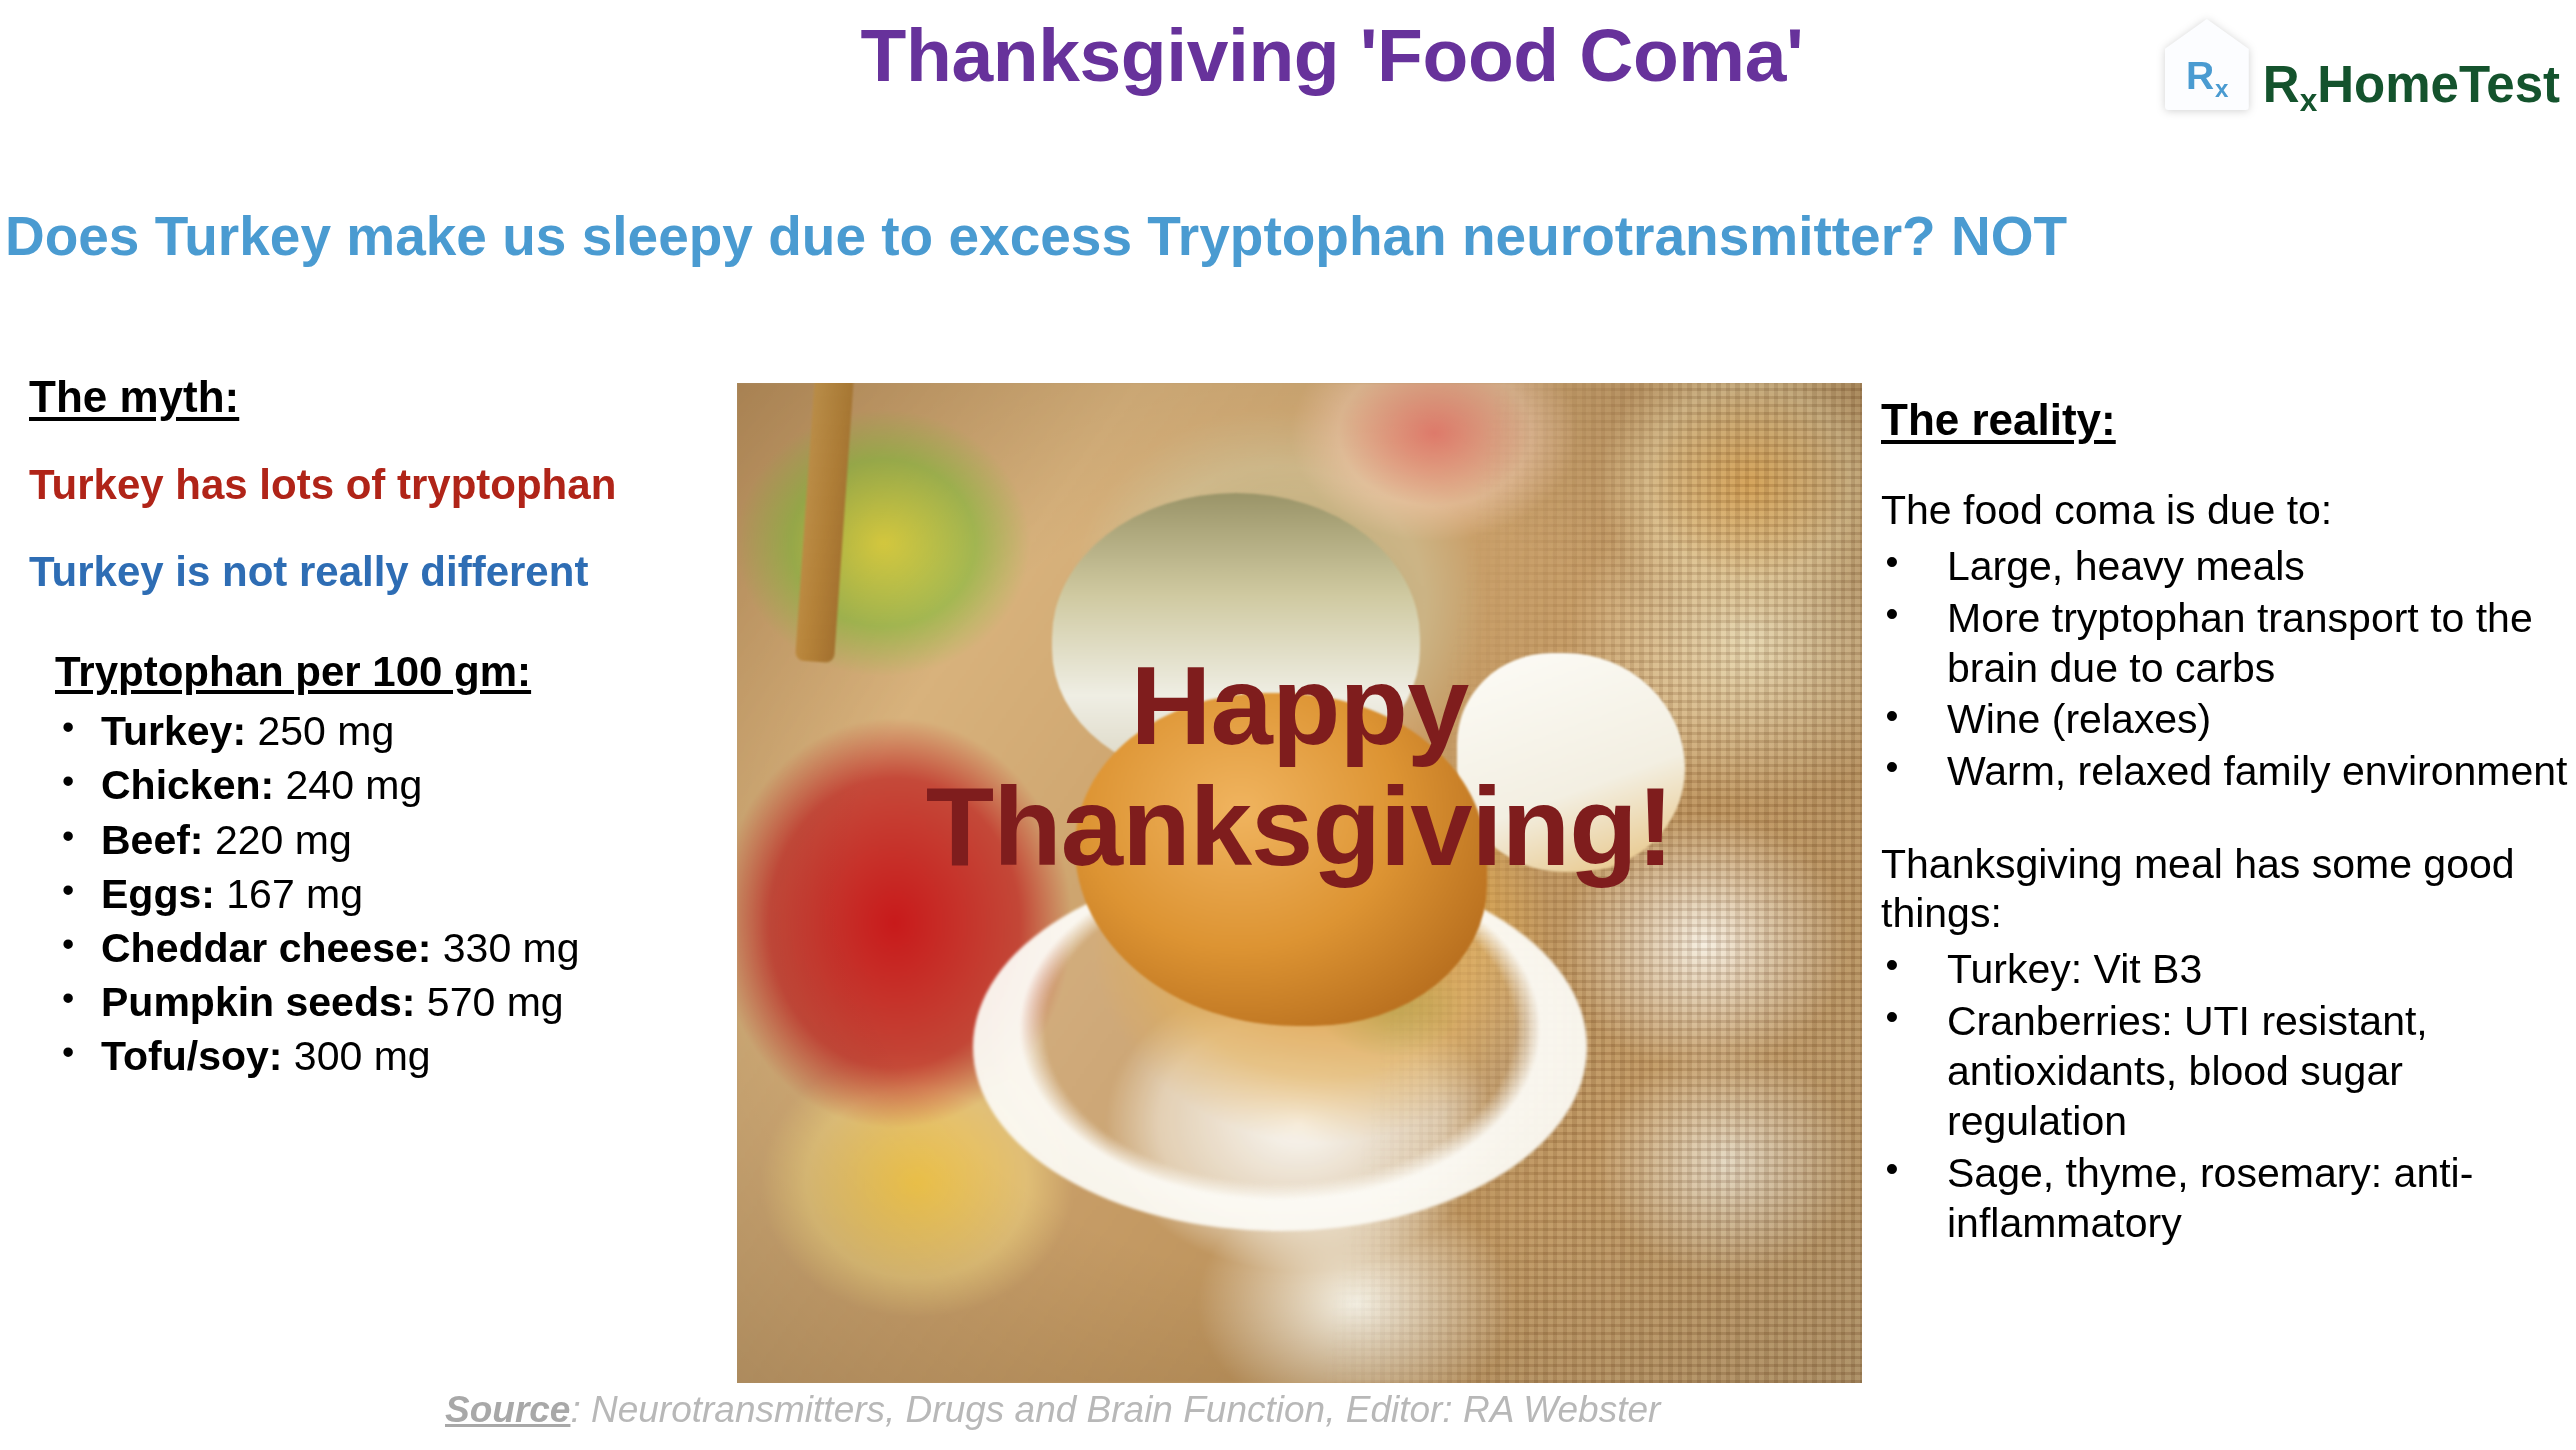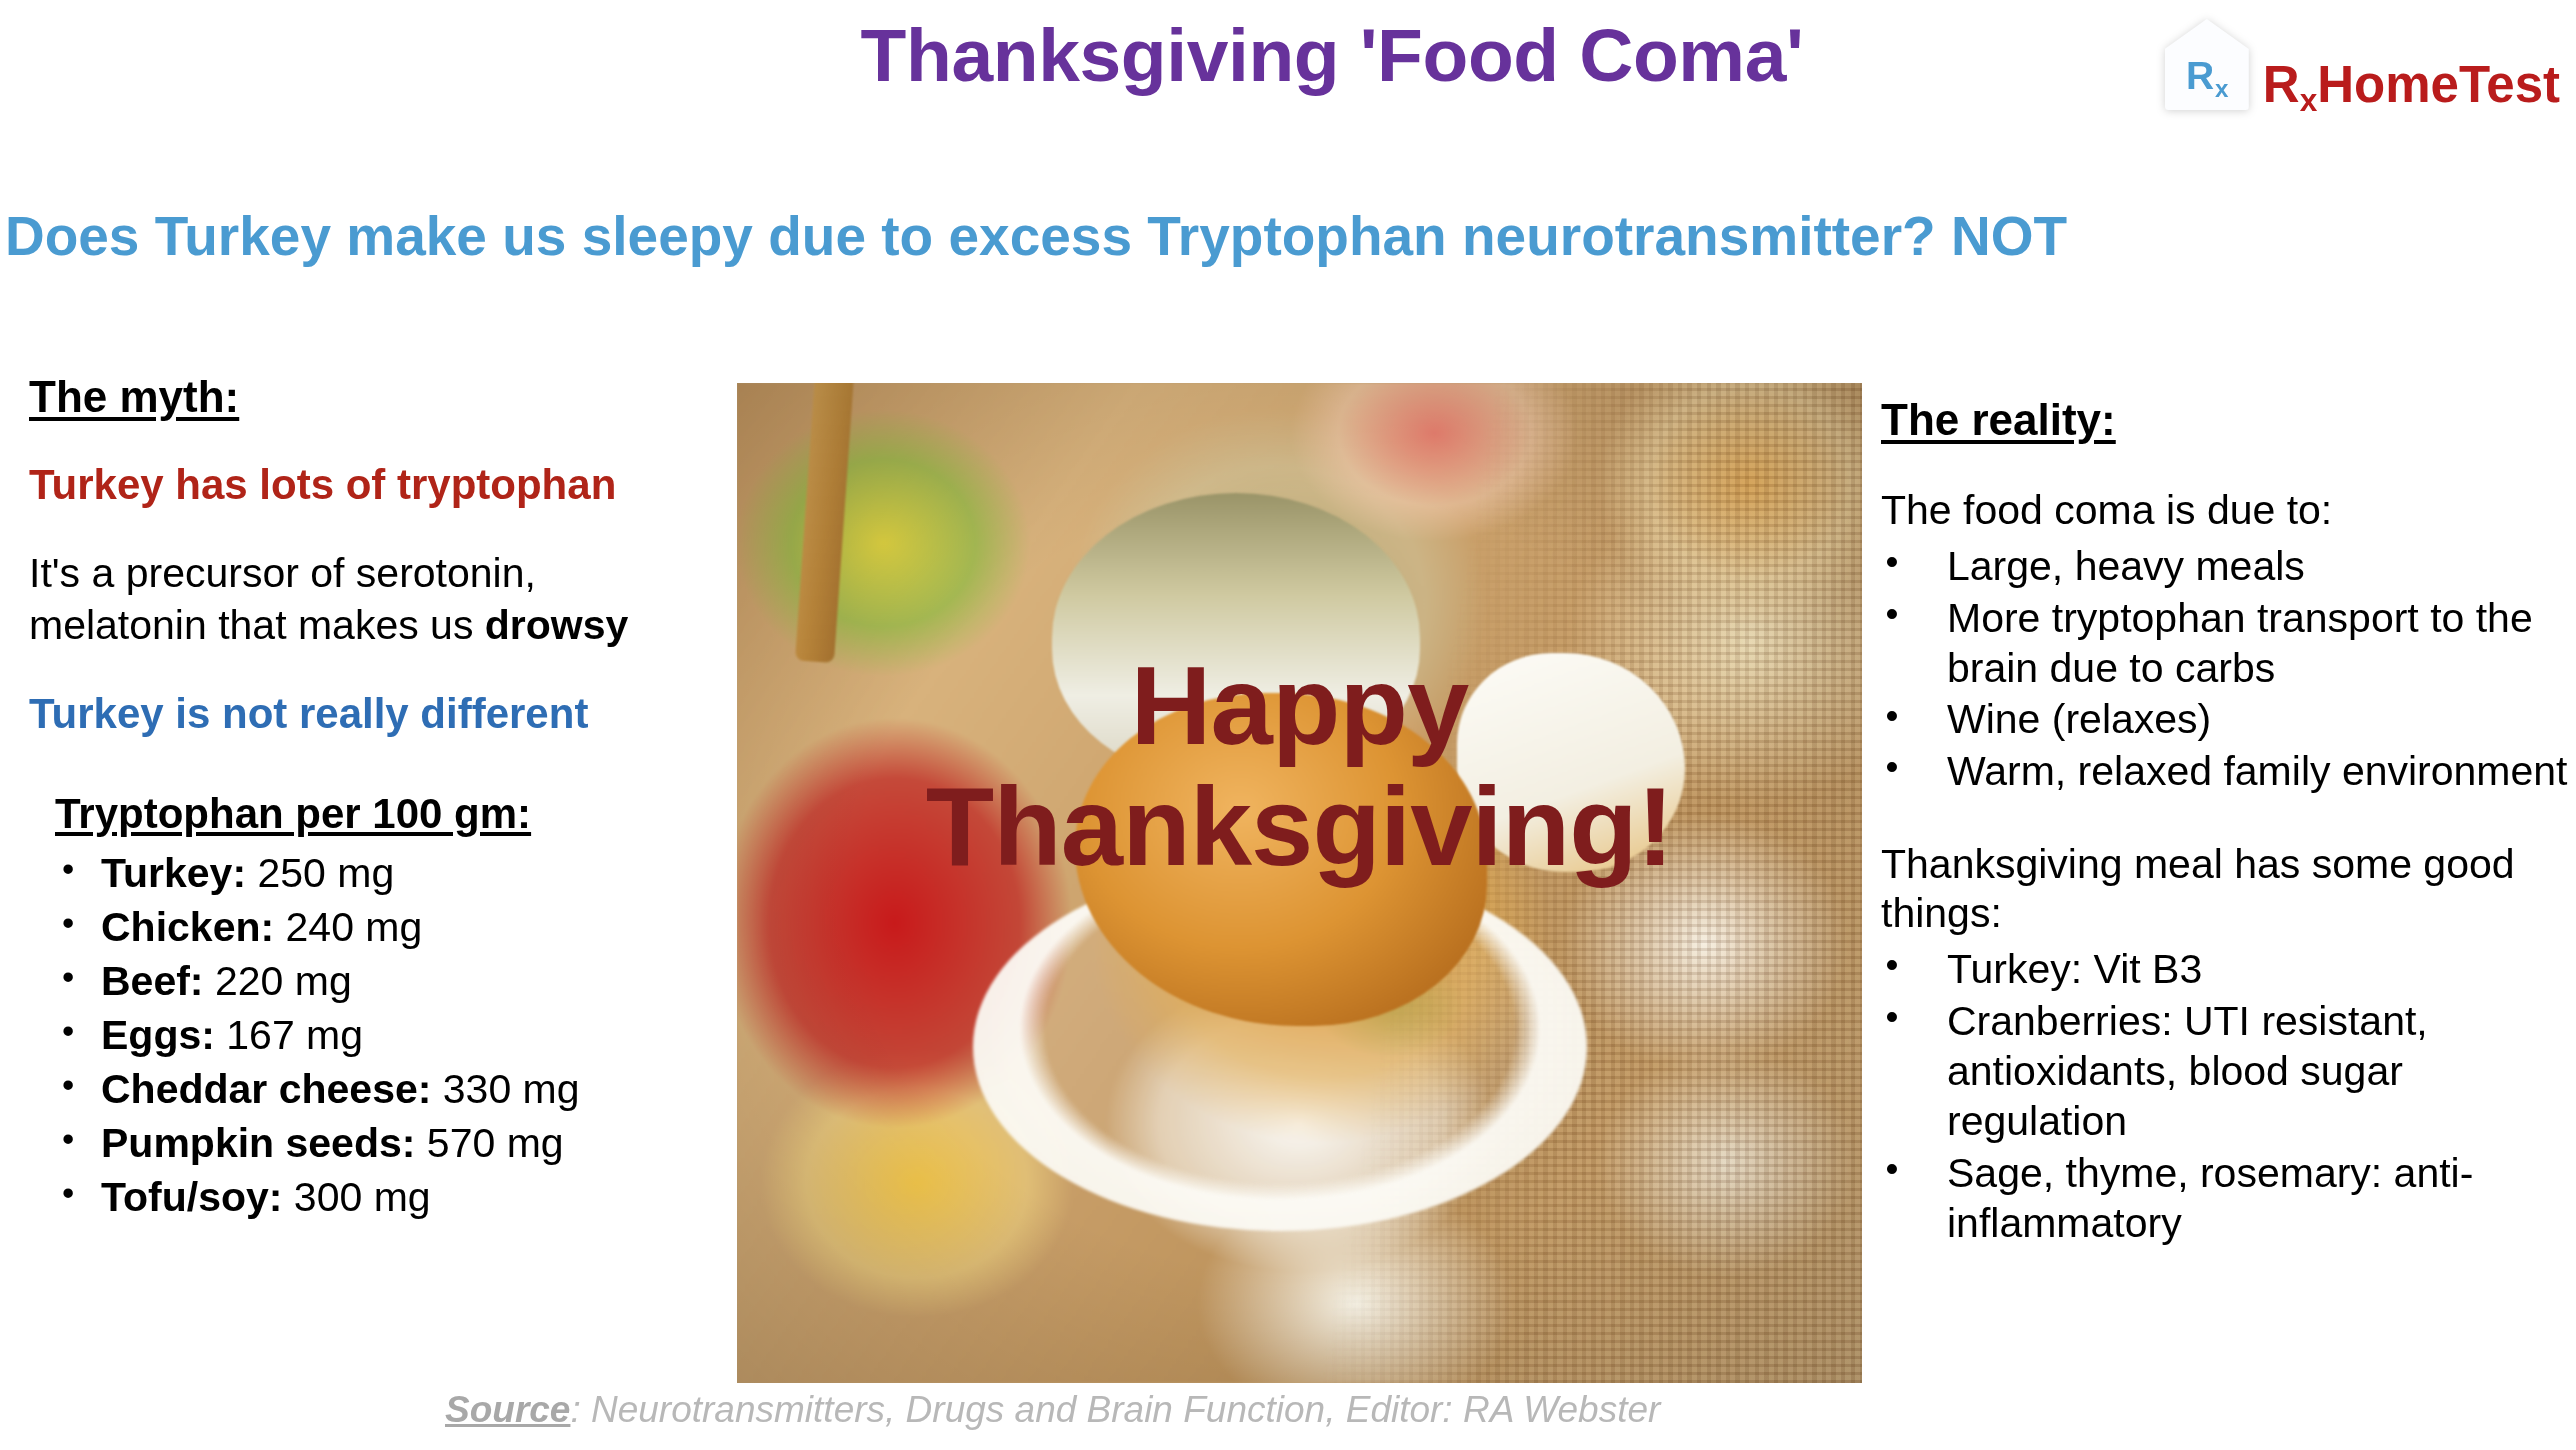--- a/index.html
+++ b/index.html
@@ -66,21 +66,21 @@
     font-size: 0.62em;
     vertical-align: baseline;
     position: relative;
     top: 8px;
     left: 0.9px;
     font-weight: bold;
   }
   #brand-wordmark {
     font-size: 51px;
     font-weight: bold;
-    color: #b91c1c;
+    color: #14532d;
     line-height: 1;
     white-space: nowrap;
   }
   #brand-wordmark sub {
     font-size: 0.62em;
     vertical-align: baseline;
     position: relative;
     top: 8.8px;
   }
 
@@ -335,21 +335,20 @@
     <div class="rx-inner"><span>R</span><sub>x</sub></div>
   </div>
   <div id="brand-wordmark"><span>R</span><sub>x</sub><span>HomeTest</span></div>
 </div>
 
 <div id="slide-subtitle">Does Turkey make us sleepy due to excess Tryptophan neurotransmitter?  NOT</div>
 
 <div id="left-column">
   <div class="col-heading">The myth:</div>
   <div class="claim-red">Turkey has lots of tryptophan</div>
-  <div class="body-para"><span>It's a precursor of serotonin, melatonin that makes us </span><b>drowsy</b></div>
   <div class="claim-blue">Turkey is not really different</div>
 
   <div id="trp-block">
     <div id="trp-heading">Tryptophan per 100 gm:</div>
     <ul id="trp-list">
       <li><b>Turkey:</b> <span>250 mg</span></li>
       <li><b>Chicken:</b> <span>240 mg</span></li>
       <li><b>Beef:</b> <span>220 mg</span></li>
       <li><b>Eggs:</b> <span>167 mg</span></li>
       <li><b>Cheddar cheese:</b> <span>330 mg</span></li>

